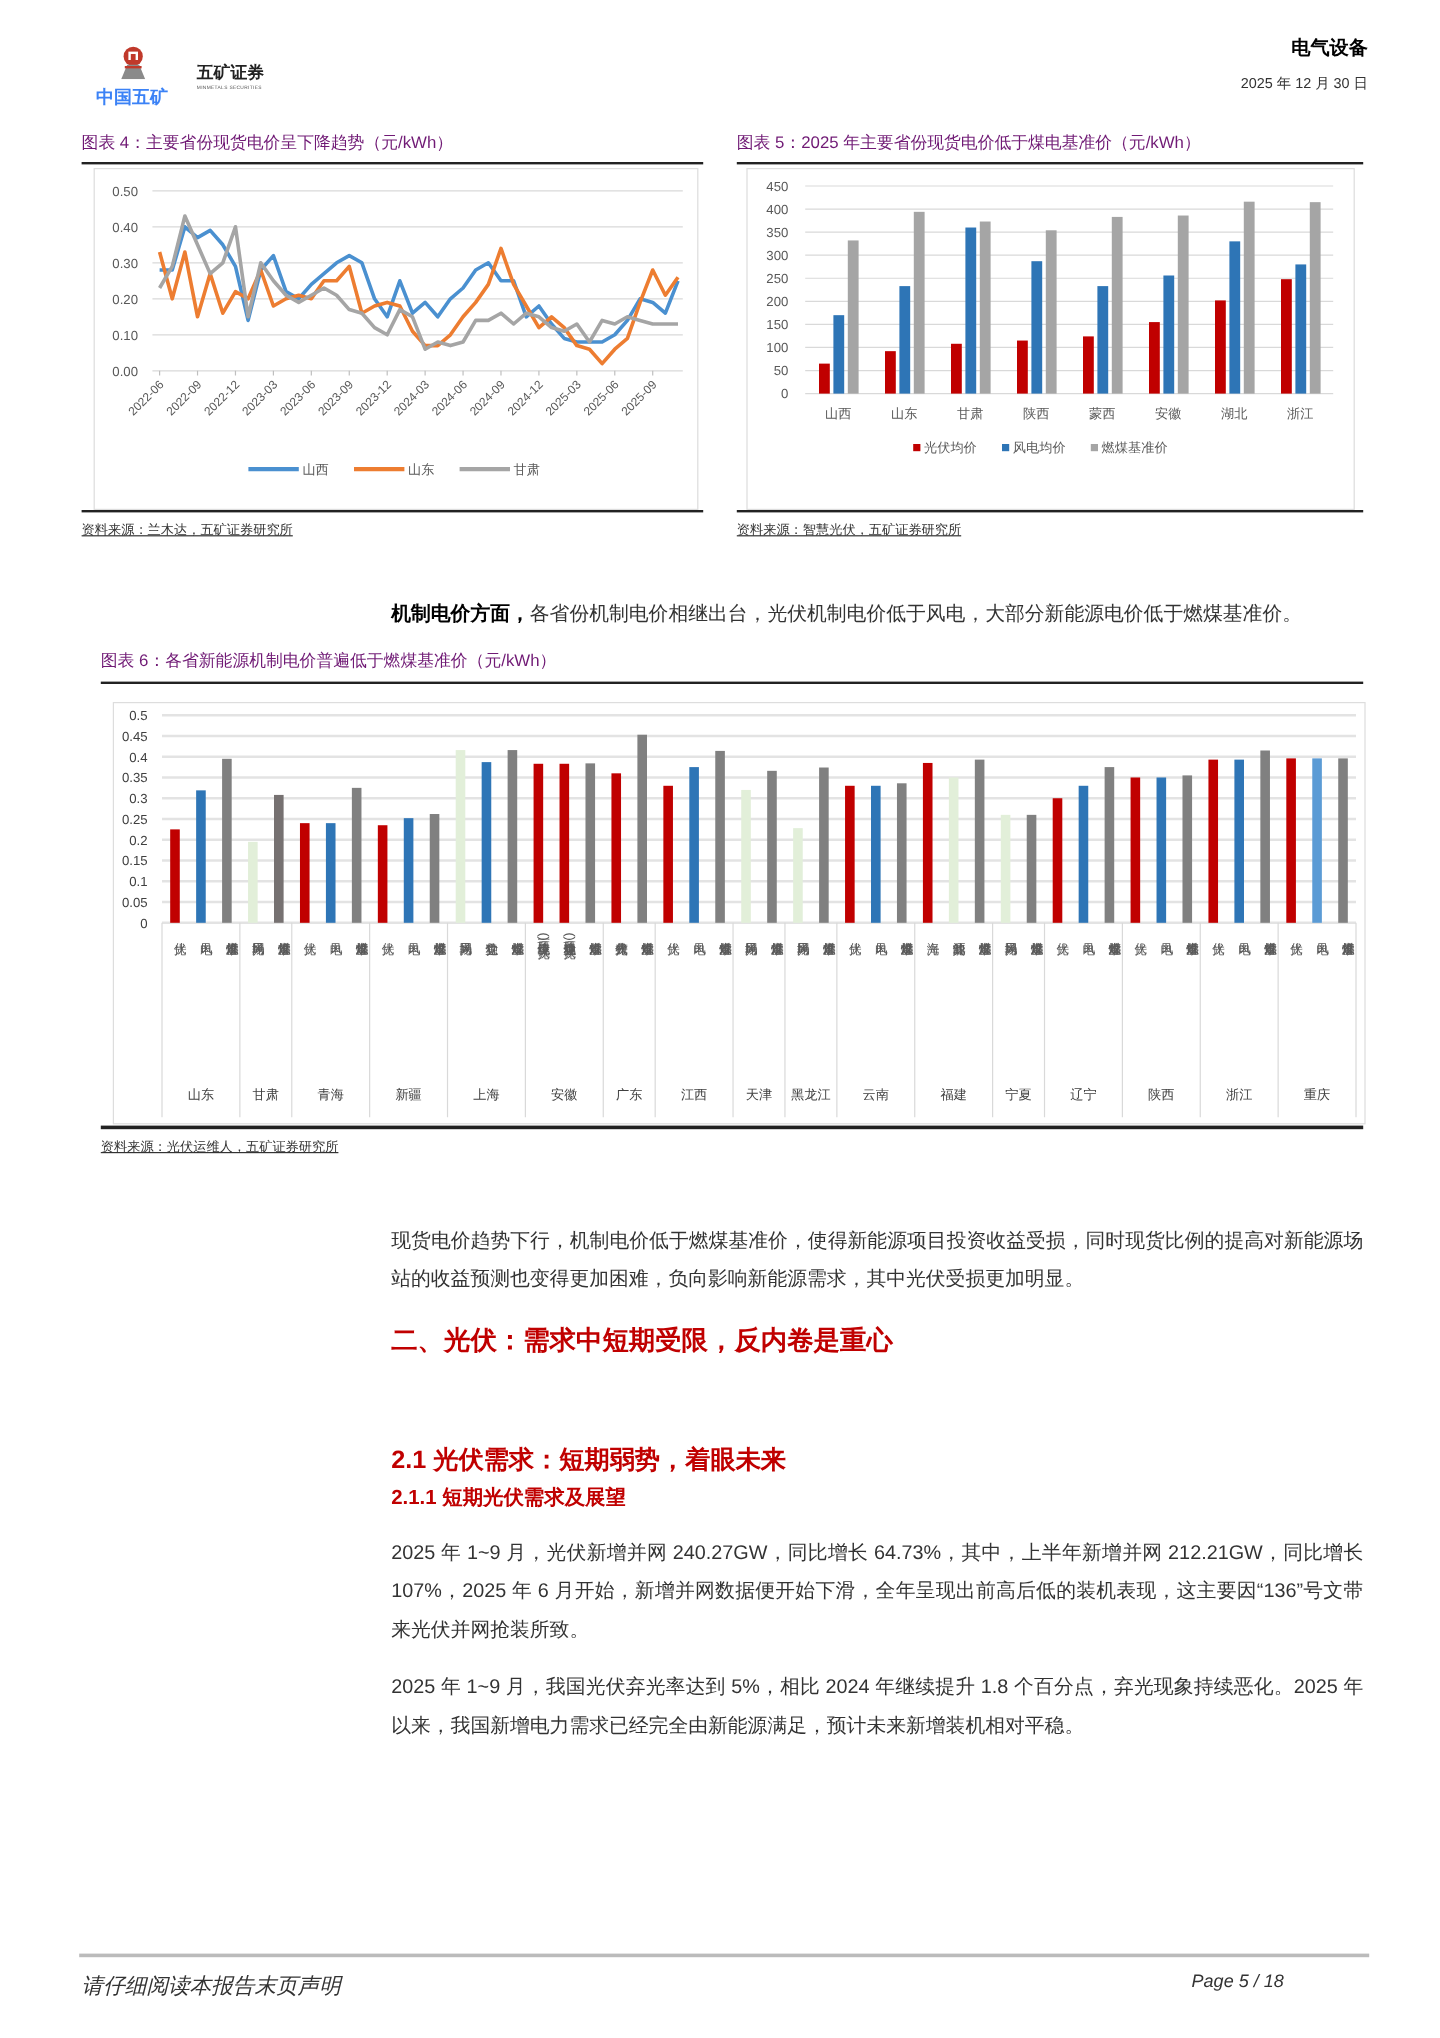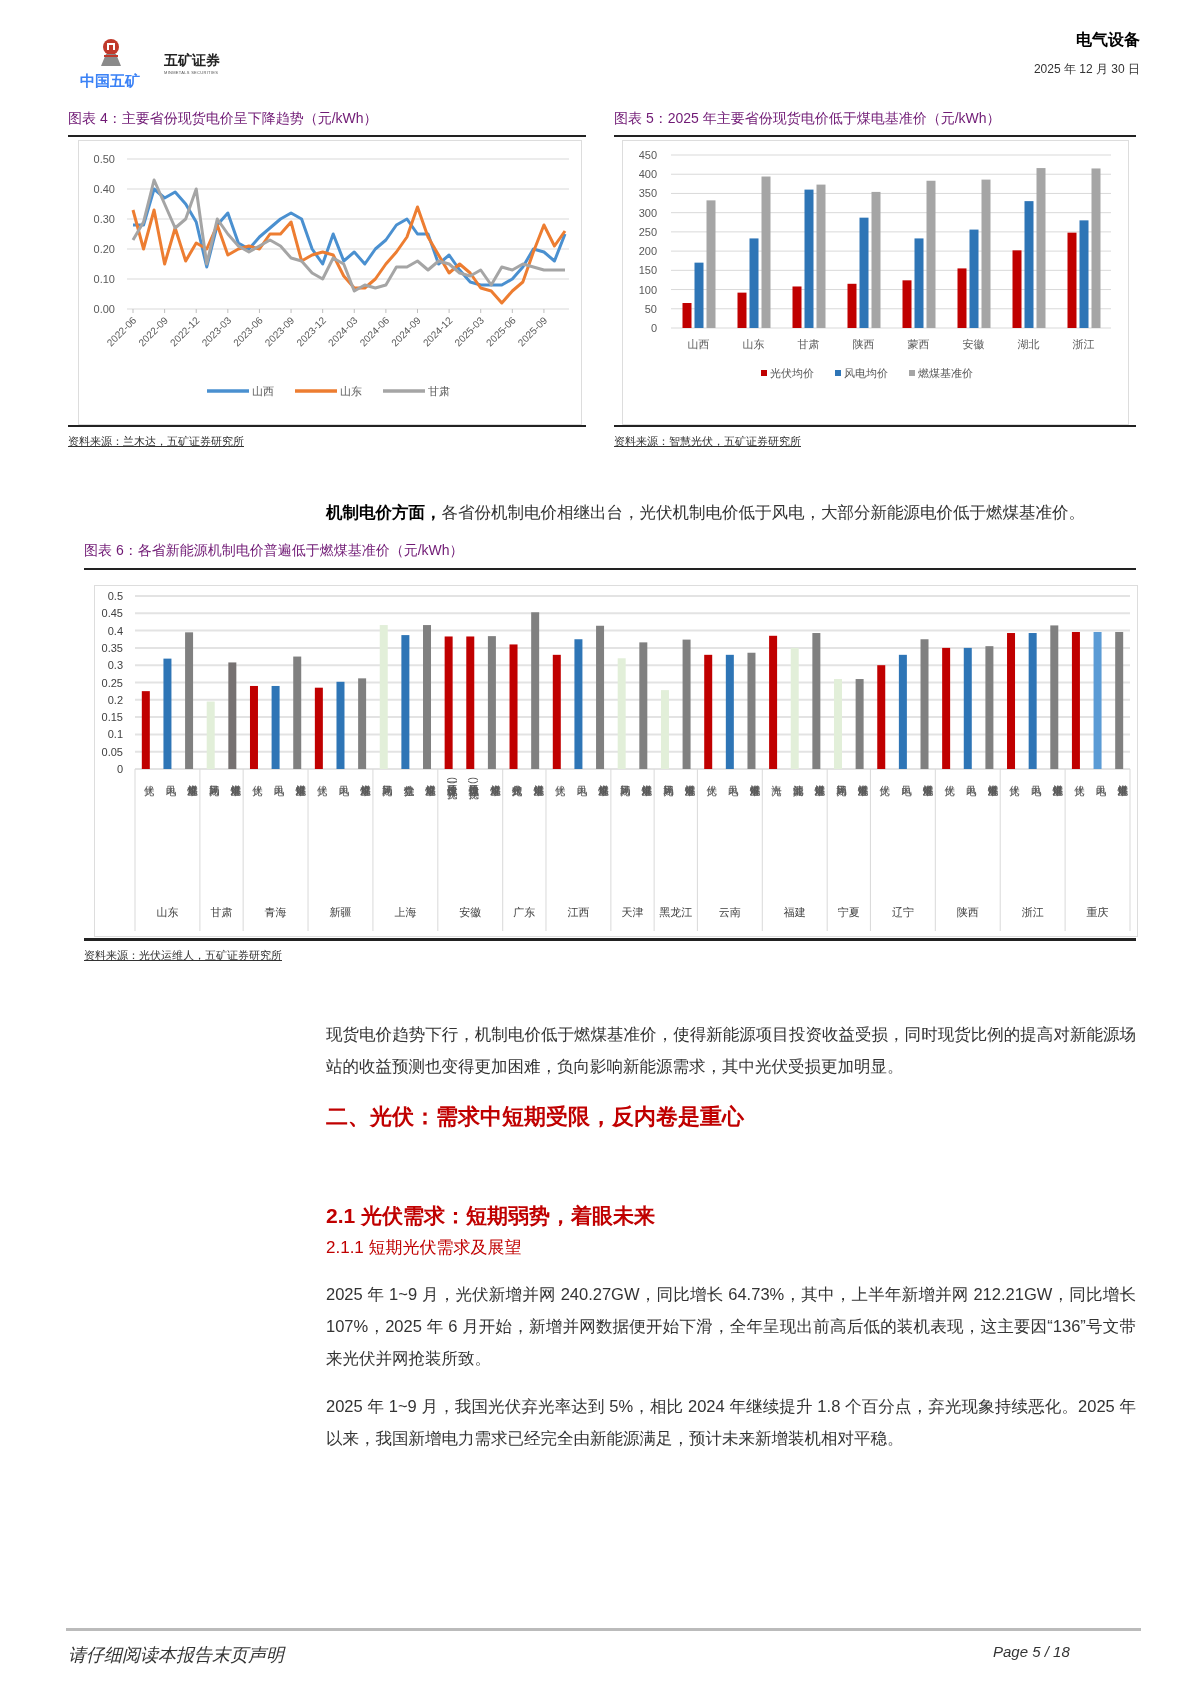--- a/index.html
+++ b/index.html
@@ -13,21 +13,21 @@
   .hdr-right{right:60px;top:30px;text-align:right;}
   .hdr-sector{font-size:16px;font-weight:bold;color:#000;}
   .hdr-date{font-size:12px;margin-top:10px;color:#333;}
   .fig-title{font-size:14px;color:#701a75;}
   .rule{height:2px;background:#222;}
   .chartbox{border:1px solid #ddd;background:#fff;}
   .src{font-size:11px;color:#333;text-decoration:underline;}
   .body-p{font-size:16.5px;line-height:32px;color:#333;text-align:justify;}
   .h1{font-size:22px;font-weight:bold;color:#c00000;}
   .h2{font-size:21px;font-weight:bold;color:#c00000;}
-  .h3{font-size:17px;font-weight:normal;color:#c00000;}
+  .h3{font-size:17px;font-weight:bold;color:#c00000;}
   .footer-line{left:66px;width:1075px;top:1628px;height:3px;background:#bbb;}
   .footer-left{left:68px;top:1643px;font-size:18px;font-style:italic;color:#333;}
   .footer-right{left:993px;top:1643px;font-size:15px;font-style:italic;color:#333;}
   svg text{font-family:"Liberation Sans","DejaVu Sans",sans-serif;}
 </style>
 </head>
 <body>
 
 <div class="abs logo">
   <svg class="logo-emblem" viewBox="0 0 26 28">

